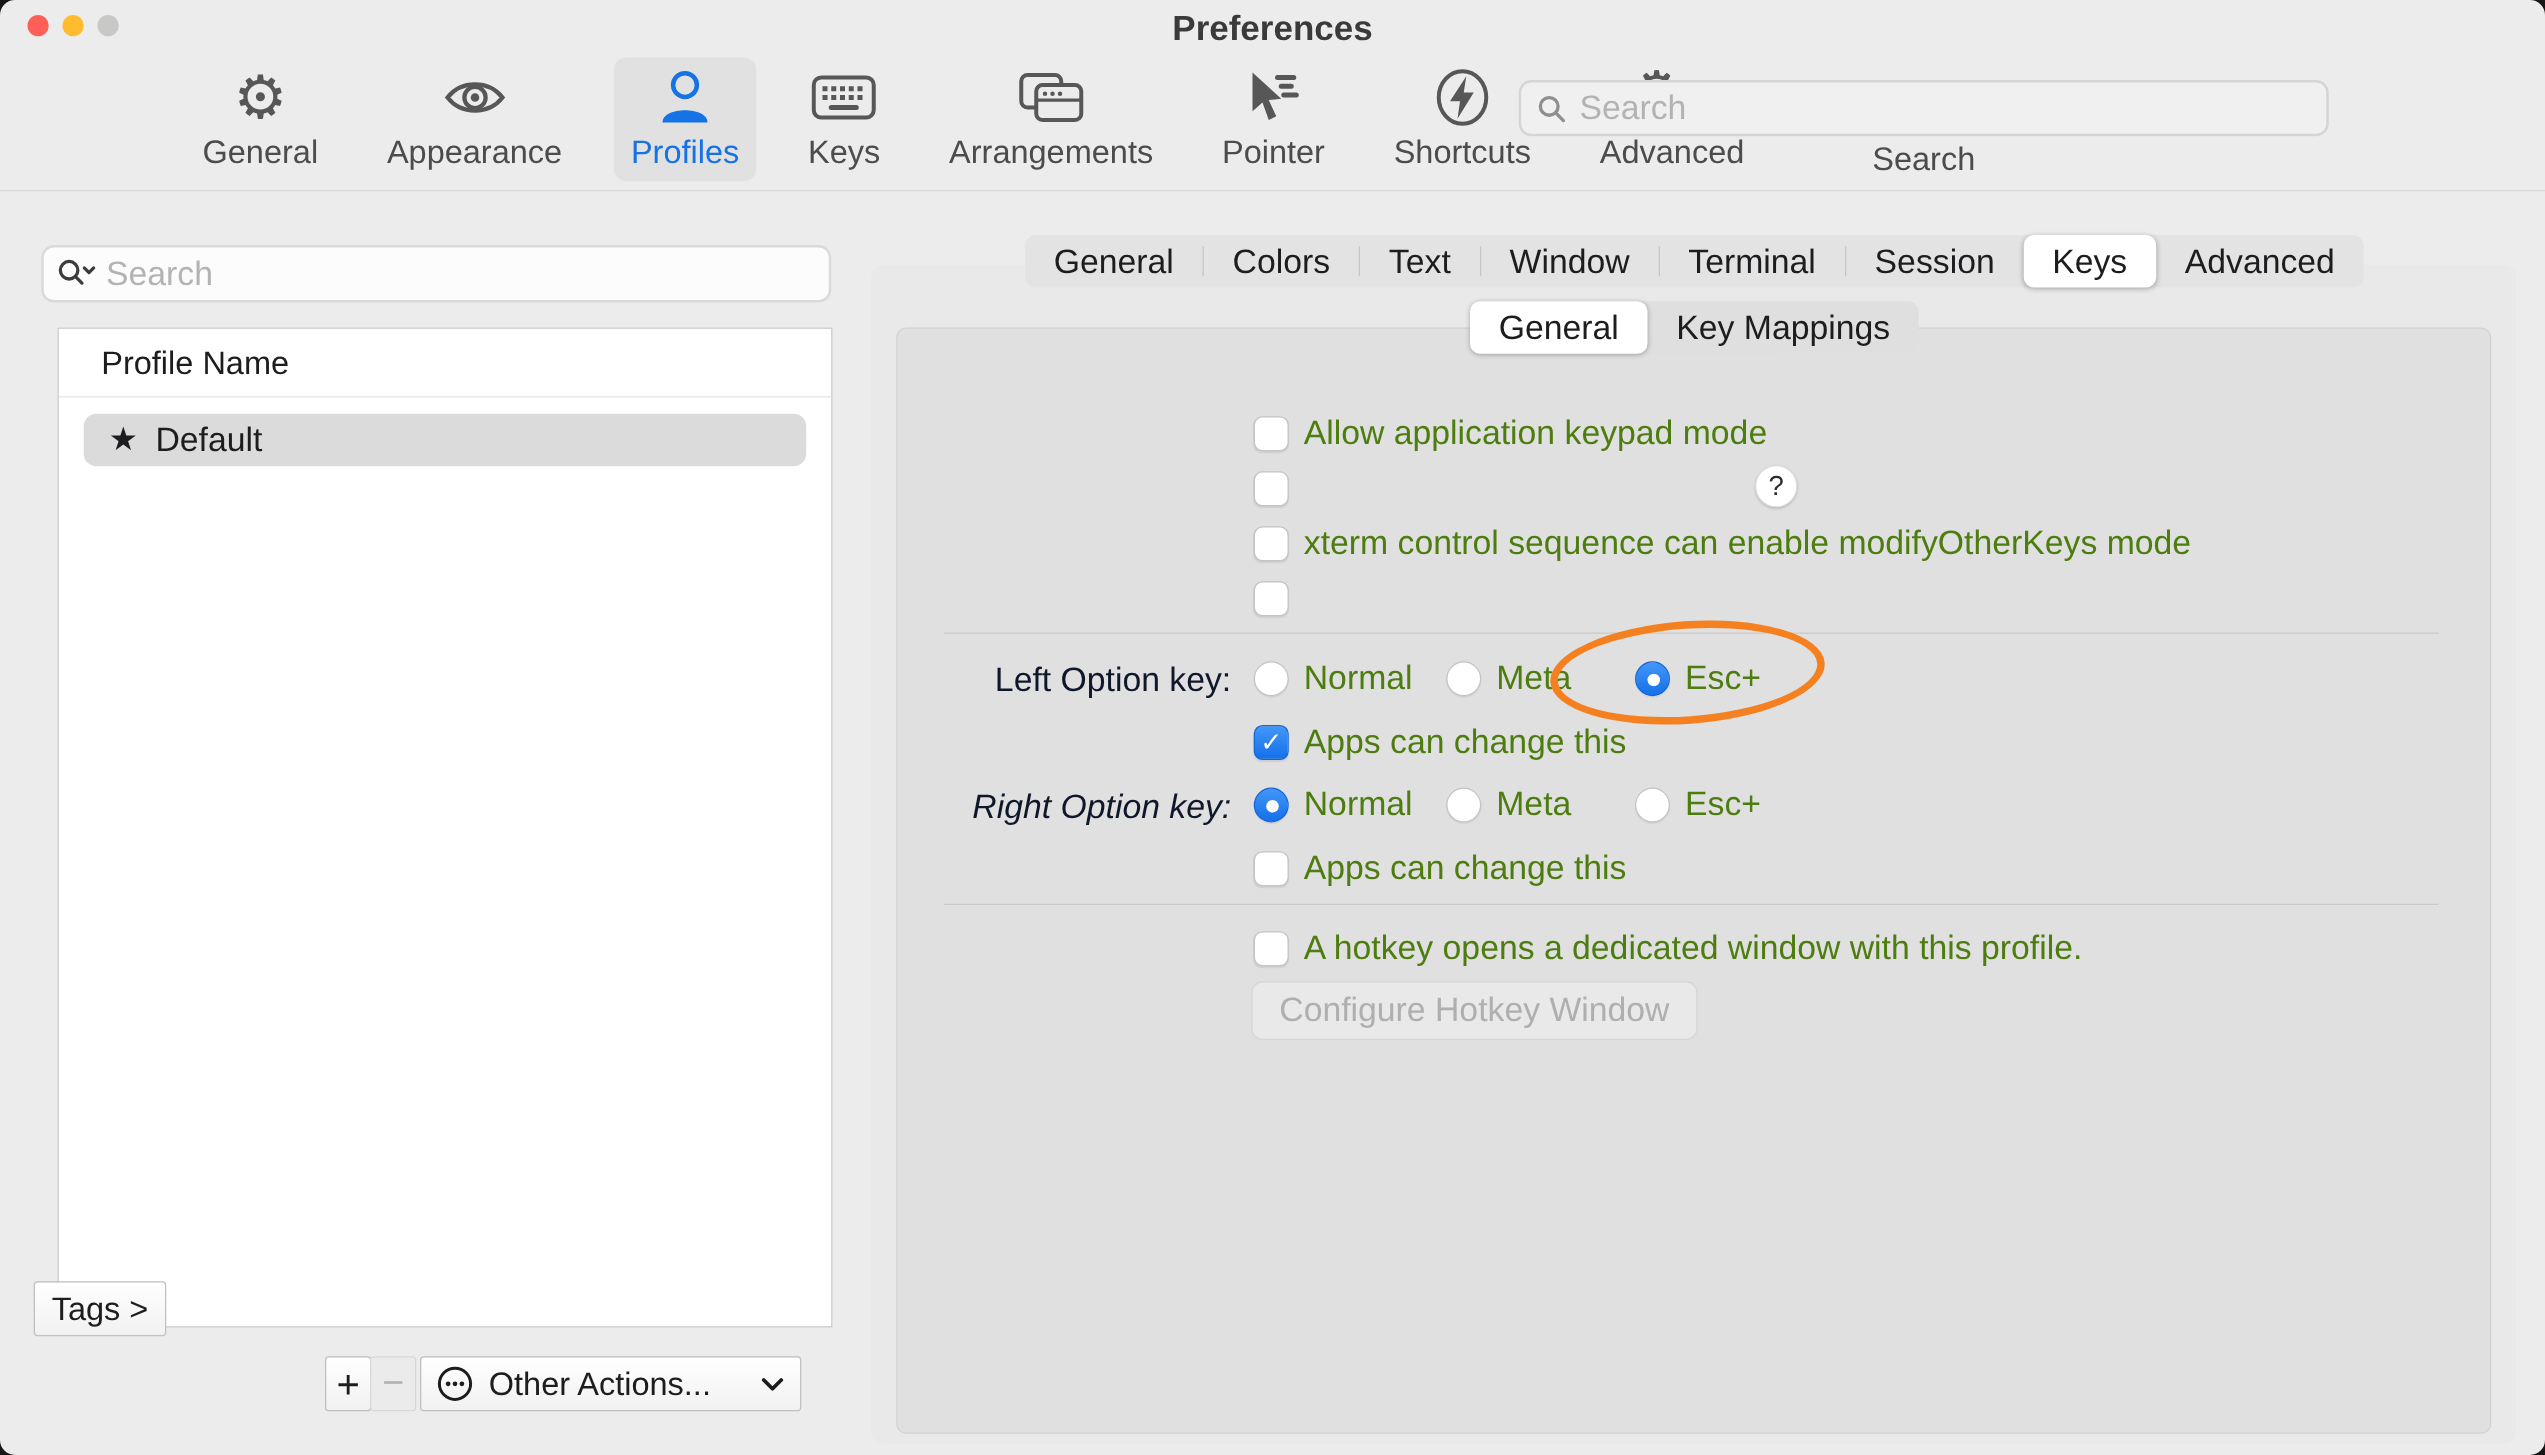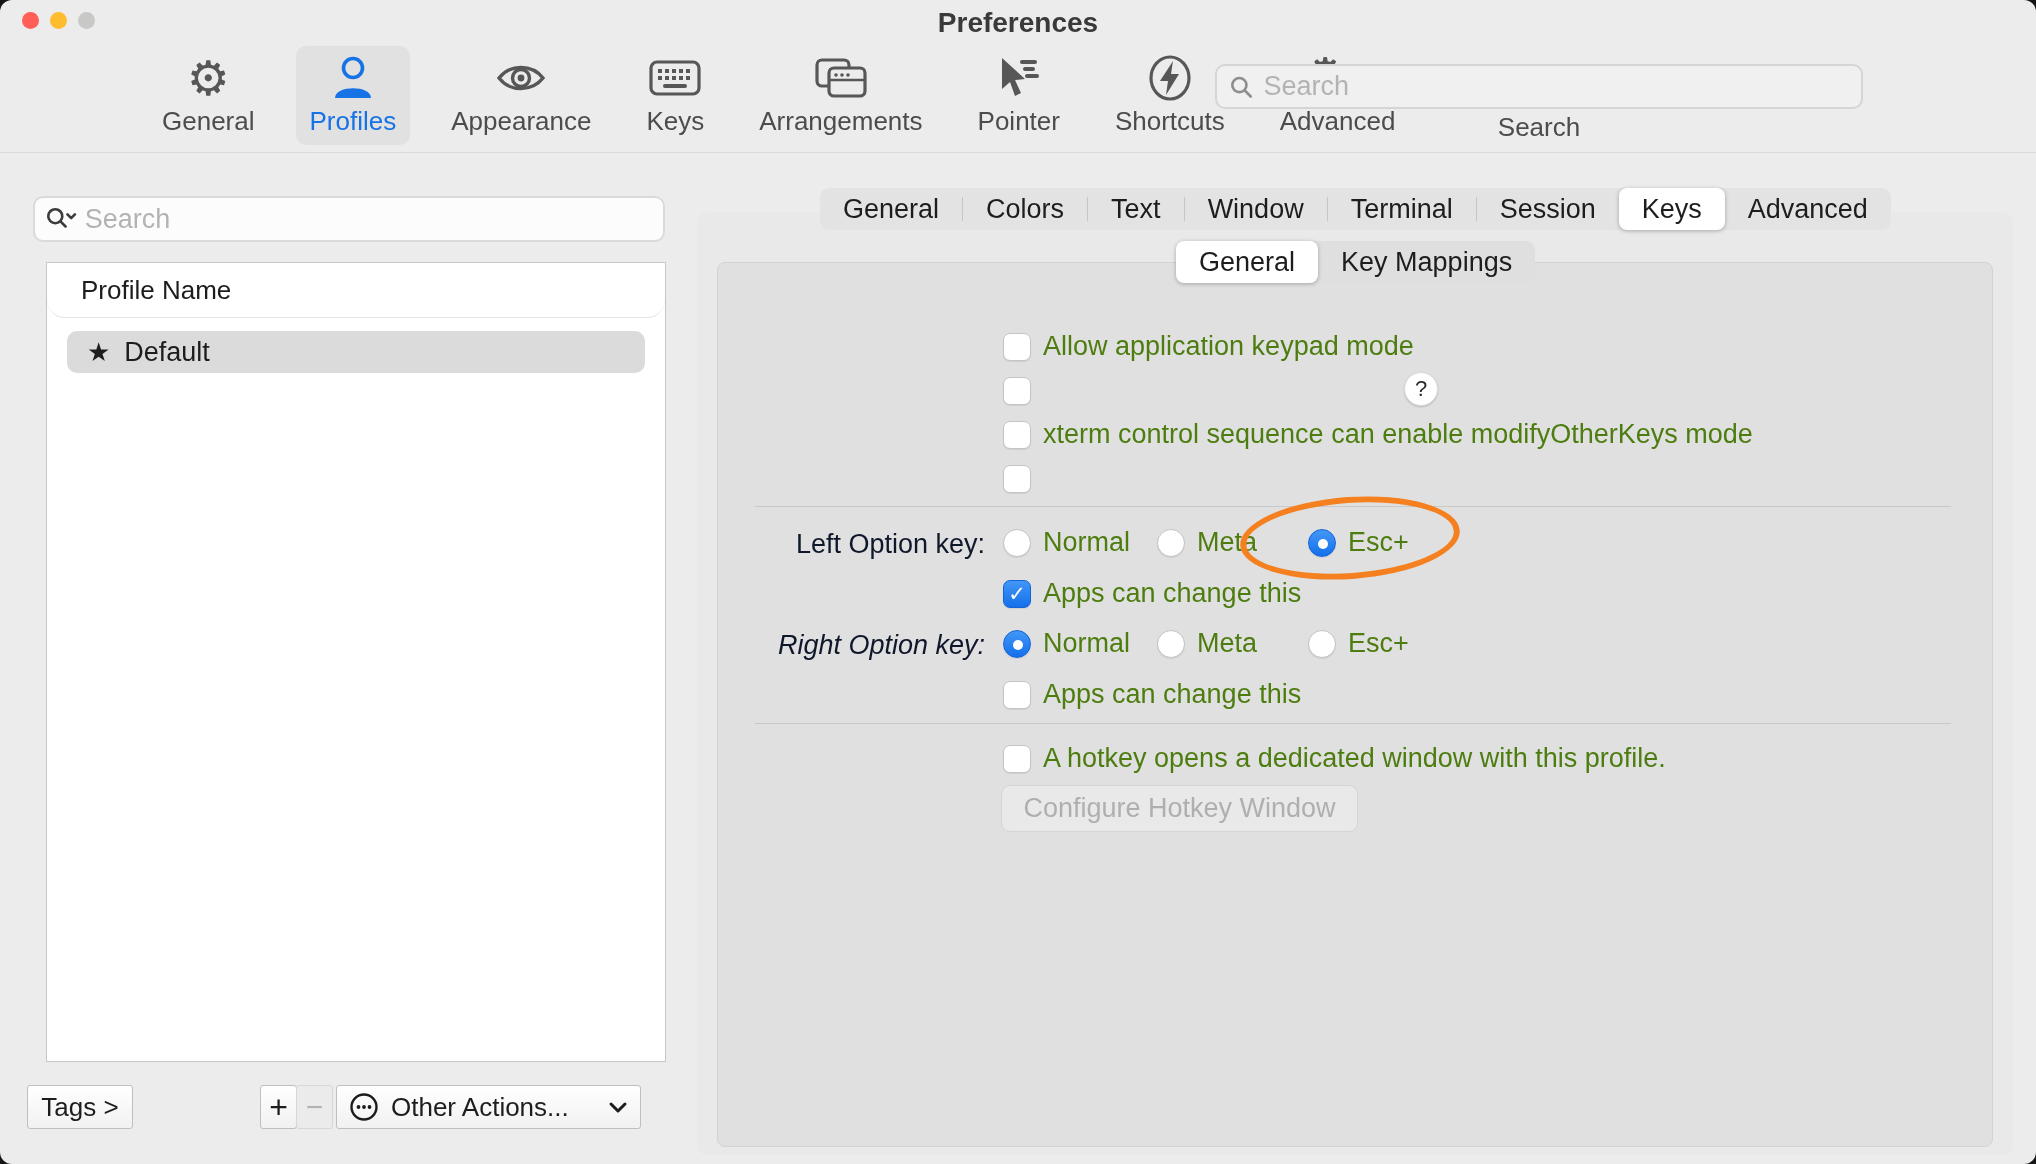--- a/index.html
+++ b/index.html
@@ -27,27 +27,27 @@
   .tb-search { position:absolute; top:64px; left:1215px; width:648px; height:45px; background:#F0F0F0; border:2px solid #D5D5D5; border-radius:10px; display:flex; align-items:center; padding:0 12px; }
   .tb-search input { border:none; outline:none; background:transparent; font-size:27px; color:#333; width:100%; margin-left:10px; font-family:inherit; }
   input::placeholder { color:#B3B3B3; }
   .tb-search-label { position:absolute; top:112px; left:1215px; width:648px; text-align:center; font-size:26px; color:#4c4c4c; }
   .toolbar-divider { position:absolute; top:152px; left:0; width:100%; height:1px; background:#D9D9D9; }
 
   
   .sb-search { position:absolute; top:196px; left:33px; width:632px; height:46px; background:#FCFCFC; border:2px solid #DADADA; border-radius:10px; display:flex; align-items:center; padding:0 10px; }
   .sb-search input { border:none; outline:none; background:transparent; font-size:27px; color:#333; width:100%; margin-left:8px; font-family:inherit; }
   .profile-list { position:absolute; top:262px; left:46px; width:620px; height:800px; background:#FFFFFF; border:1px solid #C6C6C6; }
-  .pl-header { height:55px; line-height:55px; padding-left:34px; font-size:26px; color:#1d1d1f; border-bottom:1px solid #E4E4E4;border-radius:18px; }
+  .pl-header { height:55px; line-height:55px; padding-left:34px; font-size:26px; color:#1d1d1f; border-bottom:1px solid #E4E4E4; }
   .pl-row { margin:13px 20px 0; height:42px; border-radius:10px; display:flex; align-items:center; padding-left:20px; font-size:27px; color:#1d1d1f; }
   .pl-row.on { background:#DBDBDB; }
   .pl-star { font-size:26px; margin-right:14px; color:#1d1d1f; font-family:"DejaVu Sans",sans-serif; }
 
   .btn { background:linear-gradient(#FFFFFF,#F1F1F1); border:1px solid #BFBFBF; color:#1d1d1f; font-size:26px; display:flex; align-items:center; justify-content:center; }
-  .tags-btn { position:absolute; top:1085px; left:27px; width:106px; height:44px; border-radius:3px; }
+  .tags-btn { position:absolute; top:1025px; left:27px; width:106px; height:44px; border-radius:3px; }
   .plus-btn { position:absolute; top:1085px; left:260px; width:37px; height:44px; border-radius:3px; font-size:32px; }
   .minus-btn { position:absolute; top:1085px; left:296px; width:37px; height:44px; background:#EBEBEB; border:1px solid #D7D7D7; color:#B3B3B3; font-size:30px; display:flex; align-items:center; justify-content:center; border-radius:3px; }
   .other-actions { position:absolute; top:1085px; left:336px; width:305px; height:44px; border-radius:3px; justify-content:flex-start; padding:0 12px; gap:10px; }
   .oa-label { font-size:26px; color:#1d1d1f; flex:1; text-align:left; margin-left:2px; }
 
   
   .panel-outer { position:absolute; top:212px; left:697px; width:1316px; height:943px; background:#E9E9E9; border-radius:10px; }
   .panel-inner { position:absolute; top:262px; left:717px; width:1276px; height:885px; background:#E0E0E0; border:1px solid #D2D2D2; border-radius:8px; }
 
   .seg-bar { position:absolute; display:flex; align-items:center; background:#E3E3E3; border-radius:9px; height:42px; }
@@ -84,38 +84,38 @@
   </div>
   <div class="win-title">Preferences</div>
 
   <div class="toolbar">
     <div class="tb-item">
       <div class="tb-ico">
           <span class="gear-glyph">⚙</span>
         </div>
       <div class="tb-label">General</div>
     </div>
-    <div class="tb-item sel">
-      <div class="tb-ico">
-        <svg width="46" height="48" viewBox="0 0 46 48">
-            <circle cx="23" cy="14" r="9.5" fill="none" stroke="#1673E6" stroke-width="3.6"></circle>
-            <path d="M5 44 C5 31 41 31 41 44 Z" fill="#1673E6"></path>
-          </svg>
-      </div>
-      <div class="tb-label">Profiles</div>
-    </div>
     <div class="tb-item">
       <div class="tb-ico">
         <svg width="52" height="36" viewBox="0 0 52 36">
             <path d="M4 18 C15 4 37 4 48 18 C37 32 15 32 4 18 Z" fill="none" stroke="#575757" stroke-width="3.4"></path>
             <circle cx="26" cy="18" r="8.5" fill="none" stroke="#575757" stroke-width="3.4"></circle>
             <circle cx="26" cy="18" r="3.4" fill="#575757"></circle>
           </svg>
       </div>
       <div class="tb-label">Appearance</div>
+    </div>
+    <div class="tb-item sel">
+      <div class="tb-ico">
+        <svg width="46" height="48" viewBox="0 0 46 48">
+            <circle cx="23" cy="14" r="9.5" fill="none" stroke="#1673E6" stroke-width="3.6"></circle>
+            <path d="M5 44 C5 31 41 31 41 44 Z" fill="#1673E6"></path>
+          </svg>
+      </div>
+      <div class="tb-label">Profiles</div>
     </div>
     <div class="tb-item">
       <div class="tb-ico">
         <svg width="52" height="38" viewBox="0 0 52 38">
             <rect x="2" y="3" width="48" height="32" rx="6" fill="none" stroke="#575757" stroke-width="3.2"></rect>
             <g fill="#575757">
               <rect x="9" y="10" width="4" height="4"></rect>
               <rect x="16" y="10" width="4" height="4"></rect>
               <rect x="23" y="10" width="4" height="4"></rect>
               <rect x="30" y="10" width="4" height="4"></rect>

